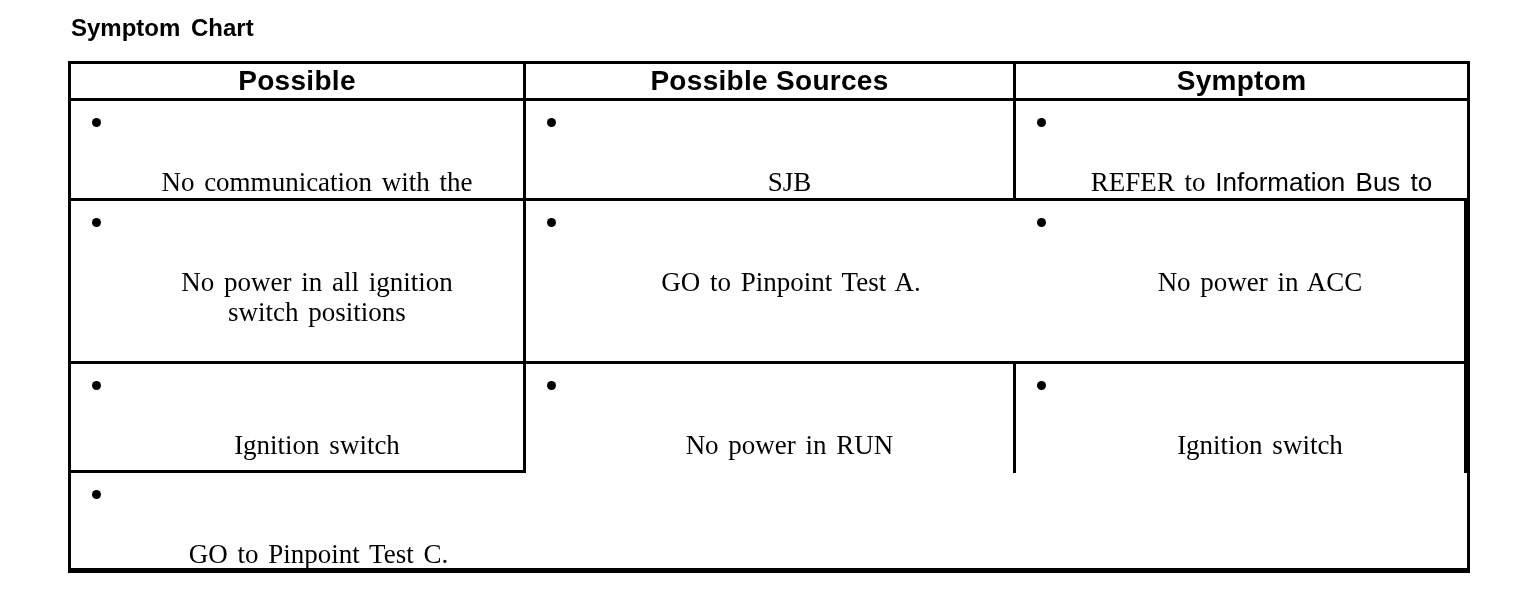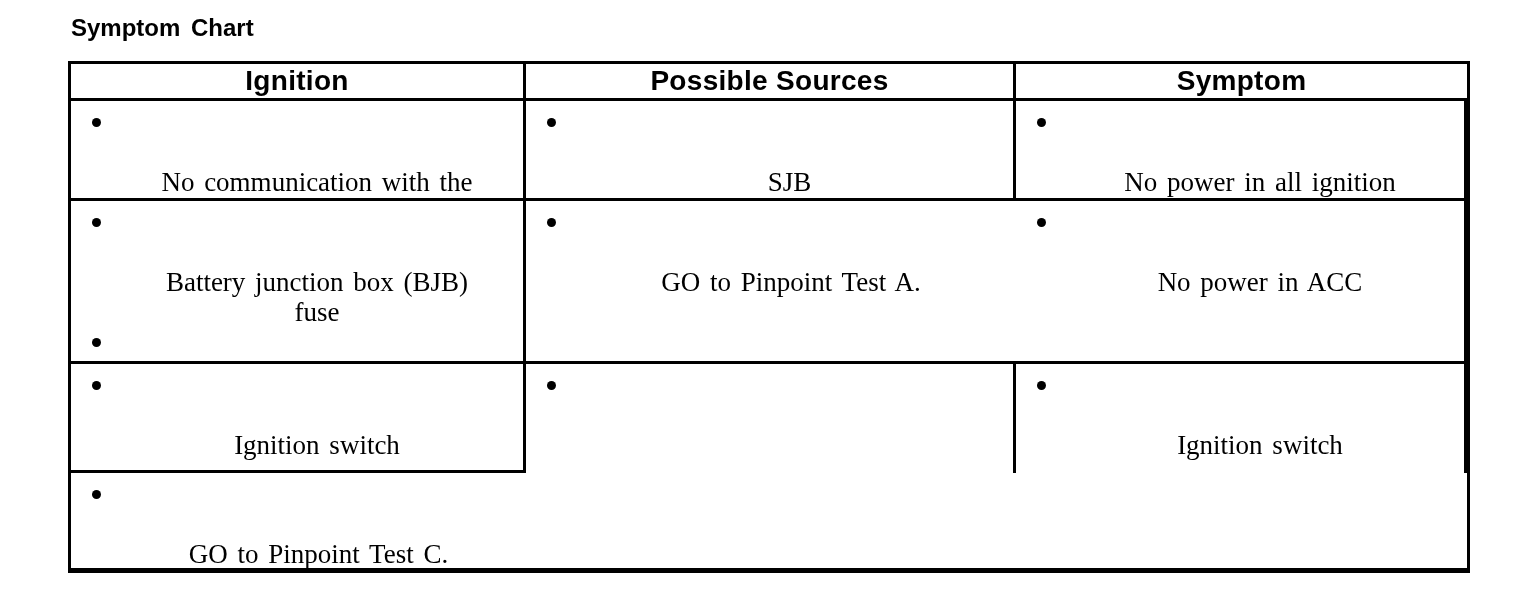--- a/index.html
+++ b/index.html
@@ -60,56 +60,52 @@
     font-size:26px;
   }
 </style>
 </head>
 <body>
 
 <div class="page-title">Symptom Chart</div>
 
 <div class="symptom-table">
 
-  <div class="cell header-cell">Ignition</div>
+  <div class="cell header-cell">Possible</div>
   <div class="cell header-cell">Possible Sources</div>
   <div class="cell header-cell last-col">Symptom</div>
 
   <div class="cell body-cell">
     <div class="bullet-item">
       <span class="dot"></span>
       <span>No communication with the
 smart junction box (SJB)</span>
     </div>
   </div>
   <div class="cell body-cell">
     <div class="bullet-item">
       <span class="dot"></span>
       <span>SJB</span>
     </div>
   </div>
+  <div class="cell body-cell last-col">
+    <div class="bullet-item">
+      <span class="dot"></span>
+      <span>REFER to </span><span class="ref-link">Information Bus to</span><span>
+diagnose the no
+communication problem.</span>
+    </div>
+  </div>
 
   <div class="cell body-cell">
     <div class="bullet-item">
       <span class="dot"></span>
       <span>No power in all ignition
 switch positions</span>
     </div>
-  </div>
-  <div class="cell body-cell">
-    <div class="bullet-item">
-      <span class="dot"></span>
-      <span>Battery junction box (BJB)
-fuse</span>
-    </div>
-    <div class="bullet-item">
-      <span class="dot"></span>
-      
-    </div>
-
   </div>
   <div class="cell body-cell last-col">
     <div class="bullet-item">
       <span class="dot"></span>
       <span>GO to Pinpoint Test A.</span>
     </div>
   </div>
 
   <div class="cell body-cell">
     <div class="bullet-item">
@@ -124,20 +120,21 @@
     </div>
     <div class="bullet-item">
       <span class="dot"></span>
       
     </div>
   </div>
 
   <div class="cell body-cell last-row">
     <div class="bullet-item">
       <span class="dot"></span>
+      <span>No power in RUN</span>
     </div>
   </div>
   <div class="cell body-cell last-row">
     <div class="bullet-item">
       <span class="dot"></span>
       <span>Ignition switch</span>
     </div>
 
   </div>
   <div class="cell body-cell last-col last-row">

